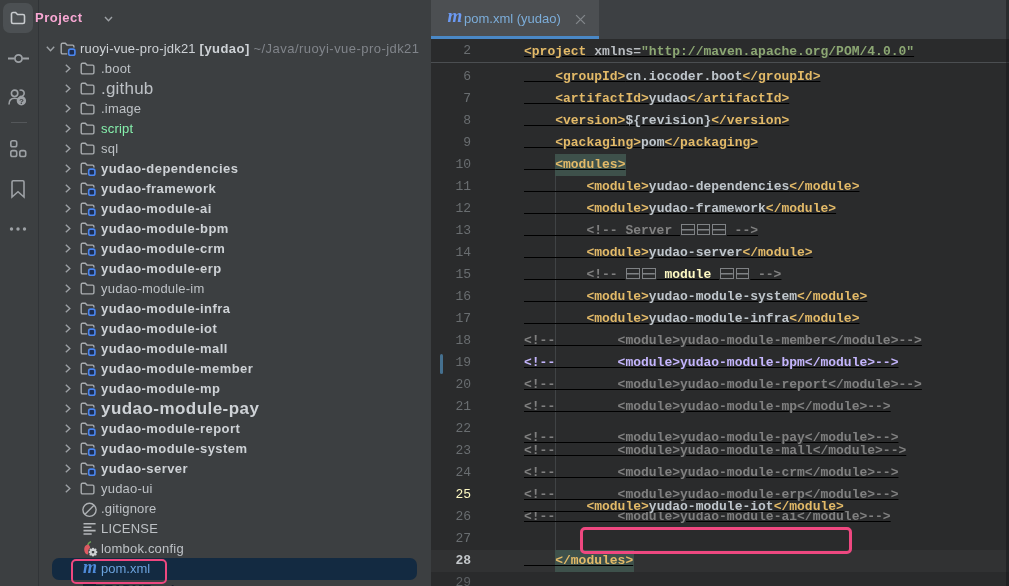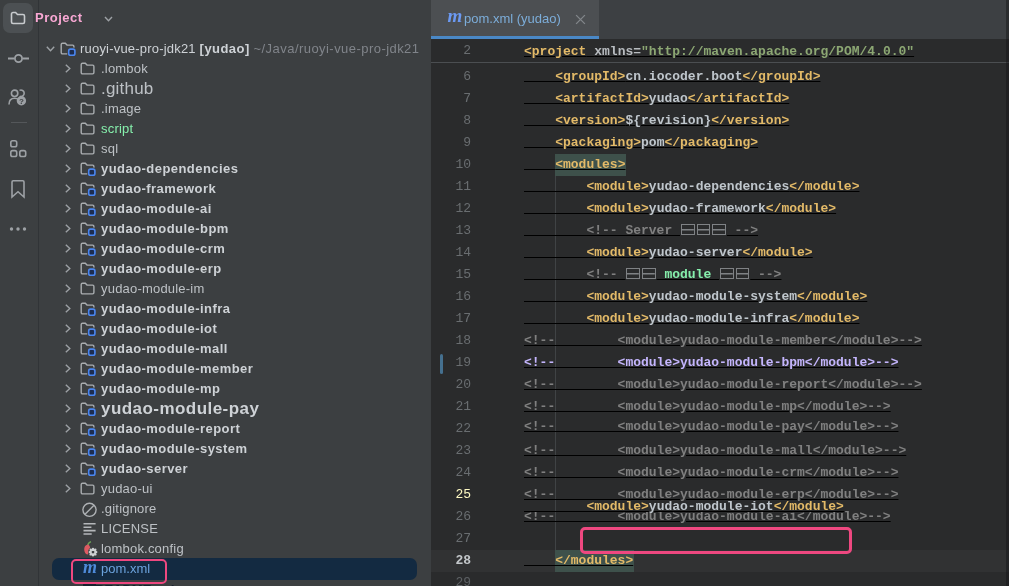--- a/index.html
+++ b/index.html
@@ -60,28 +60,28 @@
 <div class="cl mono" style="top:39.5px;height:23px;line-height:23px"><span style="color:#e3ba68">&lt;project</span><span style="color:#b8bcc0"> </span><span style="color:#b8bcc0">xmlns</span><span style="color:#b8bcc0">=</span><span style="color:#8ca773">"http://maven.apache.org/POM/4.0.0"</span></div>
 <div class="cl mono" style="top:66px"><span style="color:#e3ba68">    &lt;groupId&gt;</span><span style="color:#bfc6cc">cn.iocoder.boot</span><span style="color:#e3ba68">&lt;/groupId&gt;</span></div>
 <div class="cl mono" style="top:88px"><span style="color:#e3ba68">    &lt;artifactId&gt;</span><span style="color:#bfc6cc">yudao</span><span style="color:#e3ba68">&lt;/artifactId&gt;</span></div>
 <div class="cl mono" style="top:110px"><span style="color:#e3ba68">    &lt;version&gt;</span><span style="color:#bfc6cc">${revision}</span><span style="color:#e3ba68">&lt;/version&gt;</span></div>
 <div class="cl mono" style="top:132px"><span style="color:#e3ba68">    &lt;packaging&gt;</span><span style="color:#bfc6cc">pom</span><span style="color:#e3ba68">&lt;/packaging&gt;</span></div>
 <div class="cl mono" style="top:154px"><span style="color:#e3ba68">    </span><span style="color:#e3ba68">&lt;modules&gt;</span></div>
 <div class="cl mono" style="top:176px"><span style="color:#e3ba68">        &lt;module&gt;</span><span style="color:#bfc6cc">yudao-dependencies</span><span style="color:#e3ba68">&lt;/module&gt;</span></div>
 <div class="cl mono" style="top:198px"><span style="color:#e3ba68">        &lt;module&gt;</span><span style="color:#bfc6cc">yudao-framework</span><span style="color:#e3ba68">&lt;/module&gt;</span></div>
 <div class="cl mono" style="top:220px"><span style="color:#808080">        &lt;!-- Server </span><span class="cj"></span><span class="cj"></span><span class="cj"></span><span style="color:#808080"> --&gt;</span></div>
 <div class="cl mono" style="top:242px"><span style="color:#e3ba68">        &lt;module&gt;</span><span style="color:#bfc6cc">yudao-server</span><span style="color:#e3ba68">&lt;/module&gt;</span></div>
-<div class="cl mono" style="top:264px"><span style="color:#808080">        &lt;!-- </span><span class="cj"></span><span class="cj"></span><span style="color:#86efac"> module </span><span class="cj"></span><span class="cj"></span><span style="color:#808080"> --&gt;</span></div>
+<div class="cl mono" style="top:264px"><span style="color:#808080">        &lt;!-- </span><span class="cj"></span><span class="cj"></span><span style="color:#fef9c3"> module </span><span class="cj"></span><span class="cj"></span><span style="color:#808080"> --&gt;</span></div>
 <div class="cl mono" style="top:286px"><span style="color:#e3ba68">        &lt;module&gt;</span><span style="color:#bfc6cc">yudao-module-system</span><span style="color:#e3ba68">&lt;/module&gt;</span></div>
 <div class="cl mono" style="top:308px"><span style="color:#e3ba68">        &lt;module&gt;</span><span style="color:#bfc6cc">yudao-module-infra</span><span style="color:#e3ba68">&lt;/module&gt;</span></div>
 <div class="cl mono" style="top:330px"><span style="color:#808080">&lt;!--        &lt;module&gt;yudao-module-member&lt;/module&gt;--&gt;</span></div>
 <div class="cl mono" style="top:352px"><span style="color:#c4b5fd">&lt;!--        &lt;module&gt;yudao-module-bpm&lt;/module&gt;--&gt;</span></div>
 <div class="cl mono" style="top:374px"><span style="color:#808080">&lt;!--        &lt;module&gt;yudao-module-report&lt;/module&gt;--&gt;</span></div>
 <div class="cl mono" style="top:396px"><span style="color:#808080">&lt;!--        &lt;module&gt;yudao-module-mp&lt;/module&gt;--&gt;</span></div>
-<div class="cl mono" style="top:416px"><span style="color:#808080">&lt;!--        &lt;module&gt;yudao-module-pay&lt;/module&gt;--&gt;</span></div>
+<div class="cl mono" style="top:427px"><span style="color:#808080">&lt;!--        &lt;module&gt;yudao-module-pay&lt;/module&gt;--&gt;</span></div>
 <div class="cl mono" style="top:440px"><span style="color:#808080">&lt;!--        &lt;module&gt;yudao-module-mall&lt;/module&gt;--&gt;</span></div>
 <div class="cl mono" style="top:462px"><span style="color:#808080">&lt;!--        &lt;module&gt;yudao-module-crm&lt;/module&gt;--&gt;</span></div>
 <div class="cl mono" style="top:484px"><span style="color:#808080">&lt;!--        &lt;module&gt;yudao-module-erp&lt;/module&gt;--&gt;</span></div>
 <div class="cl mono" style="top:506px"><span style="color:#808080">&lt;!--        &lt;module&gt;yudao-module-ai&lt;/module&gt;--&gt;</span></div>
 <div class="cl mono" style="top:496px"><span style="color:#e3ba68">        &lt;module&gt;</span><span style="color:#bfc6cc">yudao-module-iot</span><span style="color:#e3ba68">&lt;/module&gt;</span></div>
 <div class="cl mono" style="top:550px"><span style="color:#e3ba68">    &lt;/modules&gt;</span></div>
 <div class="abs" style="left:580px;top:527px;width:266px;height:20.5px;border:3px solid #ee4880;border-radius:5px"></div>
 <div class="abs" style="left:0;top:0;width:38px;height:586px;background:#3c3f41"></div>
 <div class="abs" style="left:38px;top:0;width:1px;height:586px;background:#313437"></div>
 <div class="abs" style="left:3px;top:3px;width:30px;height:30px;border-radius:7px;background:#4c5053"></div>
@@ -125,21 +125,21 @@
     <rect x="7.2" y="6.6" width="8.8" height="8.8" rx="2" fill="#3c3f41"></rect>
     <rect x="8.7" y="8.1" width="6.2" height="6.2" rx="1.8" fill="#1c2c4f" stroke="#4a86f0" stroke-width="1.6"></rect>
   </svg>
 <div class="abs" style="left:80px;top:38.5px;height:20px;line-height:20px;font-size:13px;color:#bdc1c5;letter-spacing:0.2px;white-space:pre"><span style="color:#ced2d6">ruoyi-vue-pro-jdk21 </span><span class="b">[yudao]</span> <span style="color:#80848a;letter-spacing:0.45px">~/Java/ruoyi-vue-pro-jdk21</span></div>
 <svg style="left:65.0px;top:64.0px" width="6" height="9" viewBox="0 0 6 9">
     <path d="M0.8 0.8 L4.8 4.5 L0.8 8.2" fill="none" stroke="#9da1a5" stroke-width="1.4"></path>
   </svg>
 <svg style="left:80px;top:61.0px" width="16" height="16" viewBox="0 0 16 16">
     <path d="M1.2 3.6 C1.2 2.9 1.7 2.3 2.5 2.3 H5.3 L7 4.1 H12.6 C13.4 4.1 13.9 4.7 13.9 5.4 V11.6 C13.9 12.4 13.4 12.9 12.6 12.9 H2.5 C1.7 12.9 1.2 12.4 1.2 11.6 Z" fill="none" stroke="#a9adb0" stroke-width="1.4"></path>
   </svg>
-<div class="abs" style="left:101px;top:58.5px;height:20px;line-height:20px;font-size:13px;color:#bdc1c5;letter-spacing:0.2px;white-space:pre"><span style="font-size:13px">.lombok</span></div>
+<div class="abs" style="left:101px;top:58.5px;height:20px;line-height:20px;font-size:13px;color:#bdc1c5;letter-spacing:0.2px;white-space:pre"><span style="font-size:13px">.boot</span></div>
 <svg style="left:65.0px;top:84.0px" width="6" height="9" viewBox="0 0 6 9">
     <path d="M0.8 0.8 L4.8 4.5 L0.8 8.2" fill="none" stroke="#9da1a5" stroke-width="1.4"></path>
   </svg>
 <svg style="left:80px;top:81.0px" width="16" height="16" viewBox="0 0 16 16">
     <path d="M1.2 3.6 C1.2 2.9 1.7 2.3 2.5 2.3 H5.3 L7 4.1 H12.6 C13.4 4.1 13.9 4.7 13.9 5.4 V11.6 C13.9 12.4 13.4 12.9 12.6 12.9 H2.5 C1.7 12.9 1.2 12.4 1.2 11.6 Z" fill="none" stroke="#a9adb0" stroke-width="1.4"></path>
   </svg>
 <div class="abs" style="left:101px;top:78.5px;height:20px;line-height:20px;font-size:13px;color:#bdc1c5;letter-spacing:0.2px;white-space:pre"><span style="font-size:17px">.github</span></div>
 <svg style="left:65.0px;top:104.0px" width="6" height="9" viewBox="0 0 6 9">
     <path d="M0.8 0.8 L4.8 4.5 L0.8 8.2" fill="none" stroke="#9da1a5" stroke-width="1.4"></path>
   </svg>

